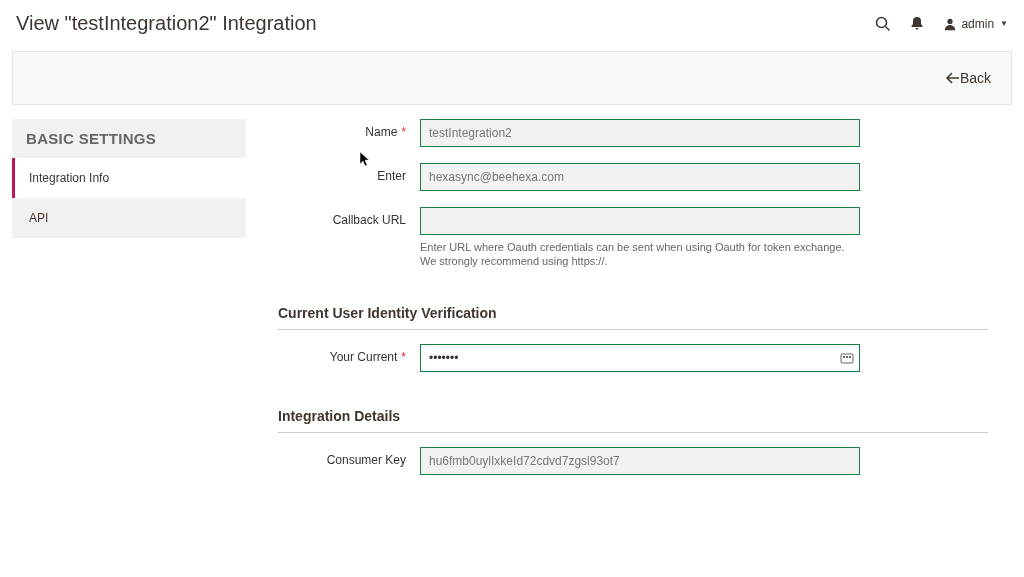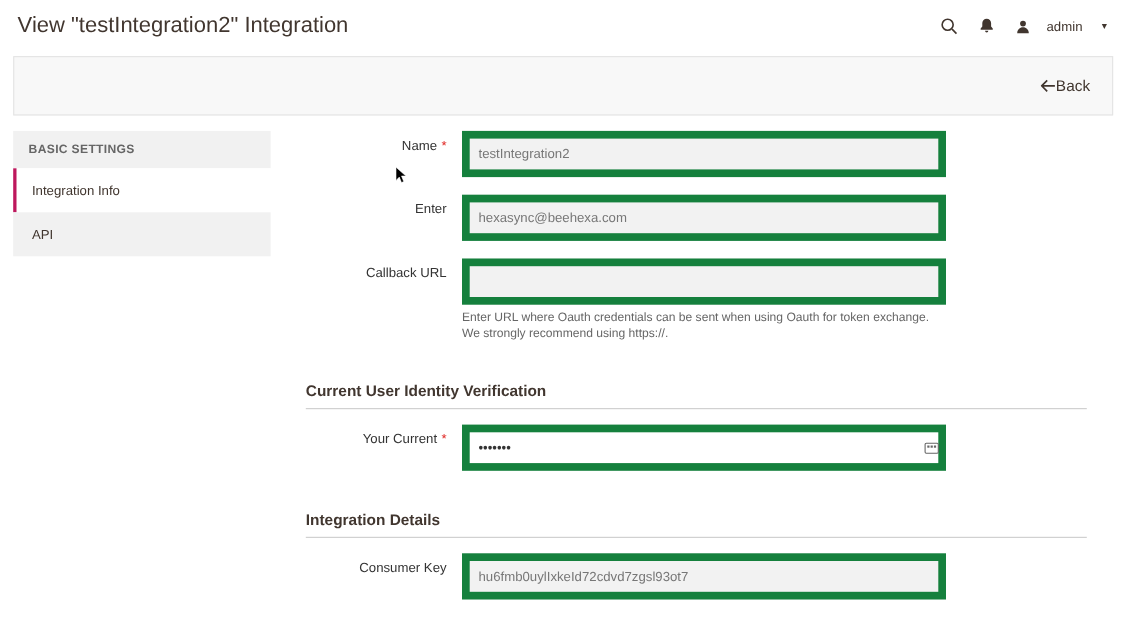--- a/index.html
+++ b/index.html
@@ -2,45 +2,45 @@
 <html><head>
   <meta charset="utf-8">
   <style>
     * { margin: 0; padding: 0; box-sizing: border-box; }
     body { font-family: 'Helvetica Neue', Arial, sans-serif; font-size: 13px; color: #333; background: #fff; }
     
     .page-header { display: flex; align-items: center; justify-content: space-between; padding: 12px 16px 8px; }
     .page-title { font-size: 20px; font-weight: 400; color: #41362f; }
     .header-actions { display: flex; align-items: center; gap: 18px; }
     .header-icon { width: 16px; height: 16px; cursor: pointer; display: flex; align-items: center; justify-content: center; }
-    .user-link { display: flex; align-items: center; gap: 14px; font-size: 12px; color: #41362f; cursor: pointer; }
+    .user-link { display: flex; align-items: center; gap: 4px; font-size: 12px; color: #41362f; cursor: pointer; }
     .user-link svg { width: 14px; height: 14px; }
     .caret-down { font-size: 8px; margin-left: 2px; }
     
     .action-bar { background: #f8f8f8; border: 1px solid #e3e3e3; padding: 18px 20px; margin: 8px 12px 0; display: flex; justify-content: flex-end; align-items: center; }
     .back-btn { display: flex; align-items: center; font-size: 14px; color: #41362f; cursor: pointer; }
     .back-btn svg { width: 14px; height: 12px; }
     
     .content { display: flex; padding: 14px 12px; gap: 32px; }
     
     .sidebar { width: 234px; flex-shrink: 0; }
-    .sidebar-header { background: #f1f1f1; padding: 11px 14px; font-size: 11px; font-weight: 700; color: #666; letter-spacing: 0.3px; }
+    .sidebar-header { background: #f1f1f1; padding: 11px 14px; font-size: 15px; font-weight: 700; color: #666; letter-spacing: 0.3px; }
     .sidebar-item { padding: 13px 14px; font-size: 12px; color: #41362f; cursor: pointer; border-left: 3px solid transparent; }
     .sidebar-item.active { border-left: 3px solid #be185d; background: #fff; }
     .sidebar-item.inactive { background: #f1f1f1; }
     
     .main { flex: 1; padding-right: 24px; }
     .section-title { font-size: 14px; font-weight: 600; color: #41362f; padding: 8px 0; border-bottom: 1px solid #ccc; margin-bottom: 14px; }
     .section { margin-bottom: 28px; }
     
     .form-row { display: flex; align-items: flex-start; margin-bottom: 16px; }
     .form-label { width: 142px; text-align: right; padding-right: 14px; font-size: 12px; color: #333; padding-top: 6px; flex-shrink: 0; }
     .required-star { color: #e02b27; margin-left: 4px; }
     .form-control-wrap { flex: 1; max-width: 440px; }
-    .form-control { width: 100%; height: 42px; padding: 4px 8px; border: 7px solid #15803d; background: #f2f2f2; font-size: 12px; color: #777; }
+    .form-control { width: 100%; height: 28px; padding: 4px 8px; border: 1px solid #15803d; background: #f2f2f2; font-size: 12px; color: #777; }
     .form-control.editable { background: #fff; color: #333; }
     .form-hint { font-size: 11px; color: #666; margin-top: 5px; line-height: 1.3; }
     .password-wrap { position: relative; }
     .password-icon { position: absolute; right: 6px; top: 50%; transform: translateY(-50%); width: 14px; height: 14px; }
     
     .cursor { position: absolute; left: 360px; top: 152px; pointer-events: none; }
   </style>
 </head>
 <body>
 

